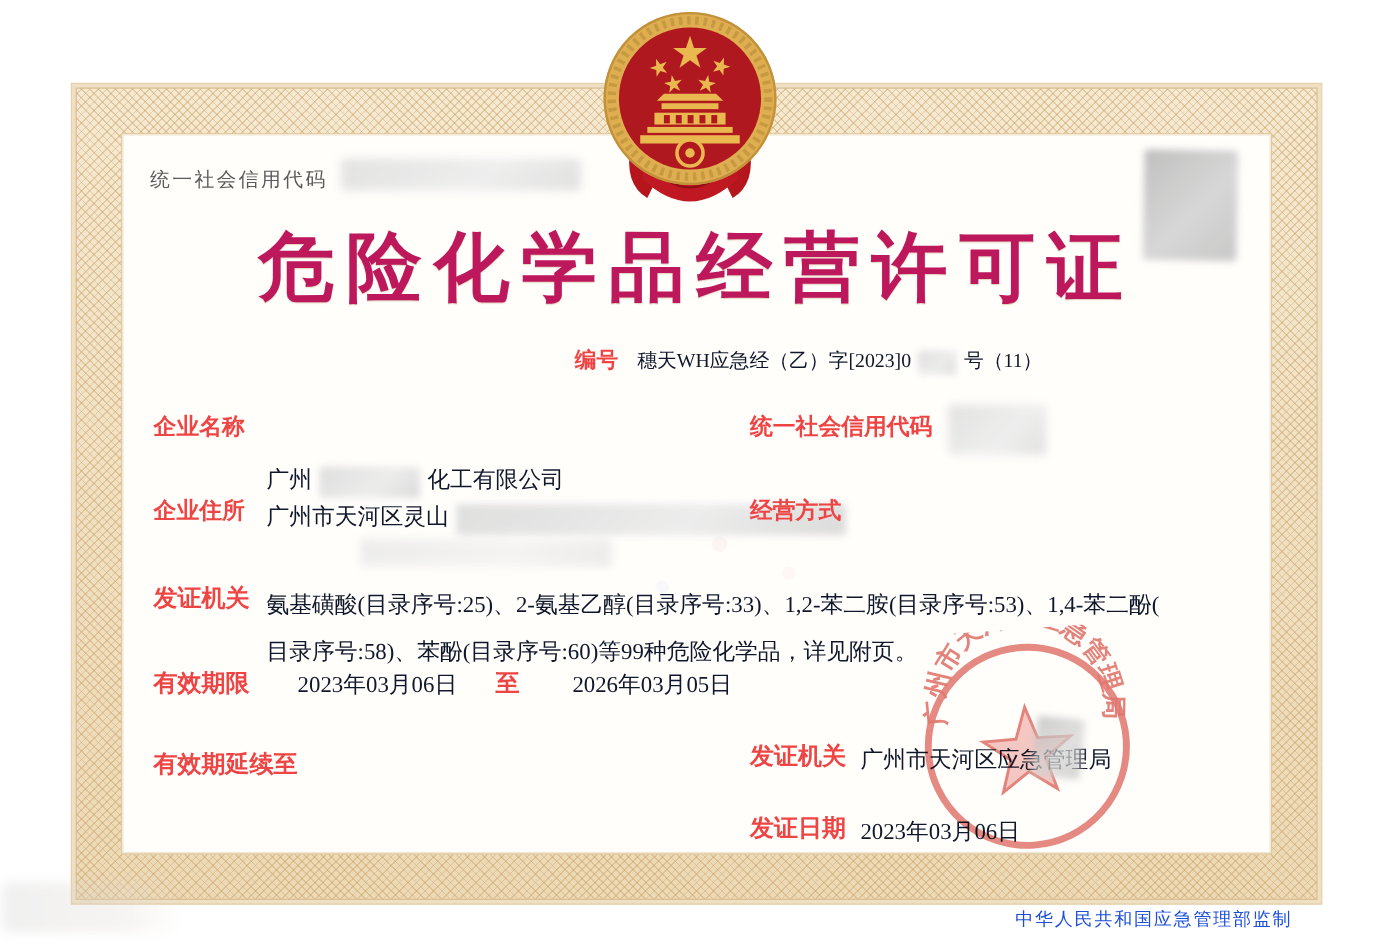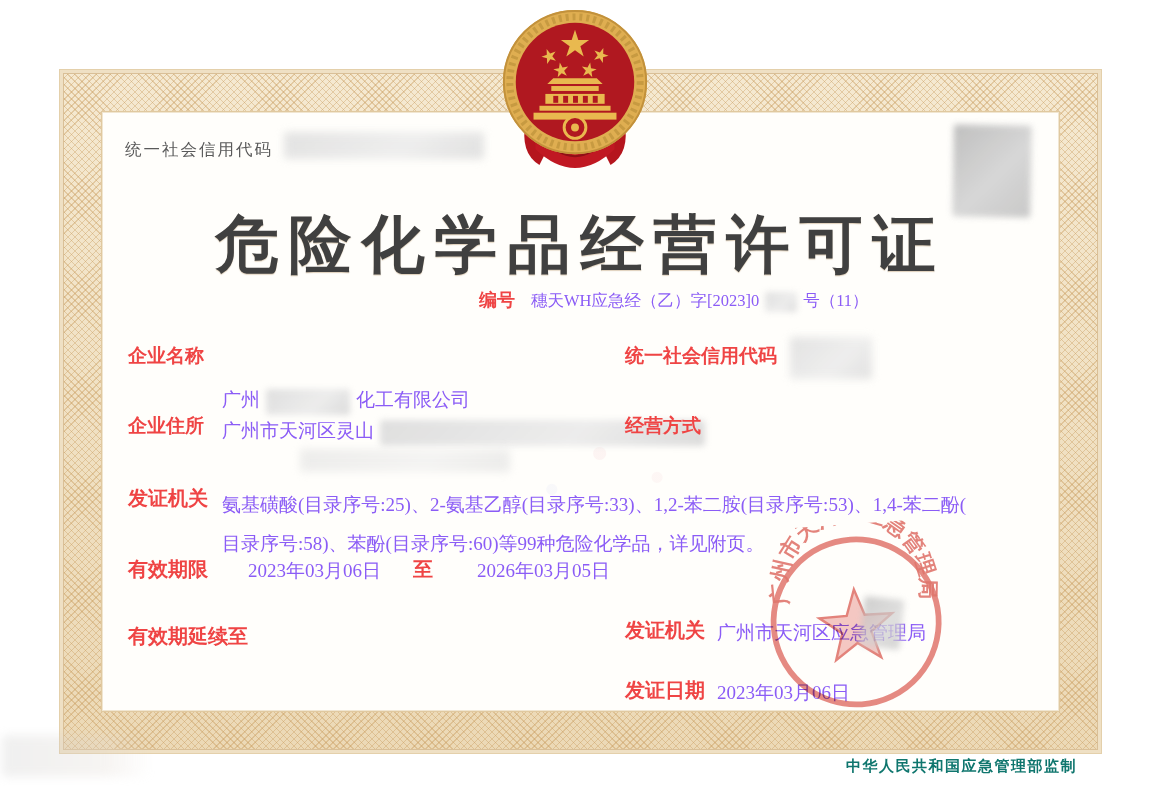--- a/index.html
+++ b/index.html
@@ -23,42 +23,42 @@
     width:100%; height:100%; background:#fffefb;
     box-shadow: 0 0 0 1px #e0c9a0, inset 0 0 0 1px #f1e6d1;
     background-image:
       radial-gradient(circle at 52% 57%, rgba(233,158,168,.10) 0 6px, transparent 7px),
       radial-gradient(circle at 58% 61%, rgba(233,158,168,.08) 0 5px, transparent 6px),
       radial-gradient(circle at 47% 63%, rgba(160,170,230,.07) 0 5px, transparent 6px);
   }
 
   .abs { position:absolute; z-index:2; }
   .label { font-weight:bold; color:#ef4444; font-family:"Liberation Sans","DejaVu Sans",sans-serif; }
-  .value { color:#8b5cf6; font-family:"Liberation Serif","DejaVu Serif",serif; }
+  .value { color:#0f172a; font-family:"Liberation Serif","DejaVu Serif",serif; }
 
   
   .redact {
     position:absolute; z-index:4; border-radius:3px;
     background:linear-gradient(135deg,#b9b9b9,#d3d3d3 55%,#c3c3c3);
     filter:blur(3px); opacity:.9;
   }
   .redact.light { background:linear-gradient(135deg,#dedede,#ececec 60%,#dcdcdc); filter:blur(4px); opacity:.85; }
   .redact-inline {
     display:inline-block; vertical-align:middle; border-radius:3px; margin:0 6px;
     background:linear-gradient(135deg,#dcdcdc,#ebebeb 60%,#d8d8d8);
     filter:blur(3px); opacity:.9;
   }
 
   #credit-code { left:125px; top:139px; font-size:16.5px; color:#5a5a5a; letter-spacing:2px; }
   #redact-credit-code { left:284px; top:132px; width:200px; height:27px; }
 
   #cert-title {
-    left:106px; top:202px; width:949px; text-align:center;
+    left:106px; top:180px; width:949px; text-align:center;
     font-family:"Liberation Serif","DejaVu Serif",serif; font-weight:bold;
-    font-size:63px; letter-spacing:10px; color:#404040;
+    font-size:63px; letter-spacing:10px; color:#be185d;
     text-shadow:0 1px 1px rgba(140,90,20,.28);
   }
   #redact-top-right { left:953px; top:125px; width:78px; height:92px; transform:rotate(1deg); }
 
   #number-row { left:479px; top:288px; white-space:nowrap; }
   #number-row .label { font-size:18px; margin-right:16px; }
   #number-row .value { font-size:16.5px; }
   #redact-number { width:32px; height:20px; }
 
   .field-label-lg { font-size:19px; }
@@ -89,21 +89,21 @@
 
   #extension-label { left:128px; top:623px; font-size:20px; }
 
   #authority-label { left:625px; top:617px; font-size:20px; }
   #authority-value { left:717px; top:620px; }
 
   #issue-date-label { left:625px; top:677px; font-size:20px; }
   #issue-date-value { left:717px; top:680px; }
 
   #footer-supervision {
-    left:846px; top:757px; font-size:15px; color:#0f766e; letter-spacing:1.5px; z-index:3;font-weight:bold;
+    left:846px; top:757px; font-size:15px; color:#1d4ed8; letter-spacing:1.5px; z-index:3;
   }
 
   #emblem { left:496px; top:5px; width:158px; height:166px; z-index:5; }
 
   #seal {
     left:760px; top:524px; width:192px; height:192px; z-index:6;
     opacity:.82; transform:rotate(-4deg); mix-blend-mode:multiply;
   }
   #redact-seal { left:862px; top:598px; width:40px; height:50px; transform:rotate(6deg); opacity:.7; z-index:7; }
 

